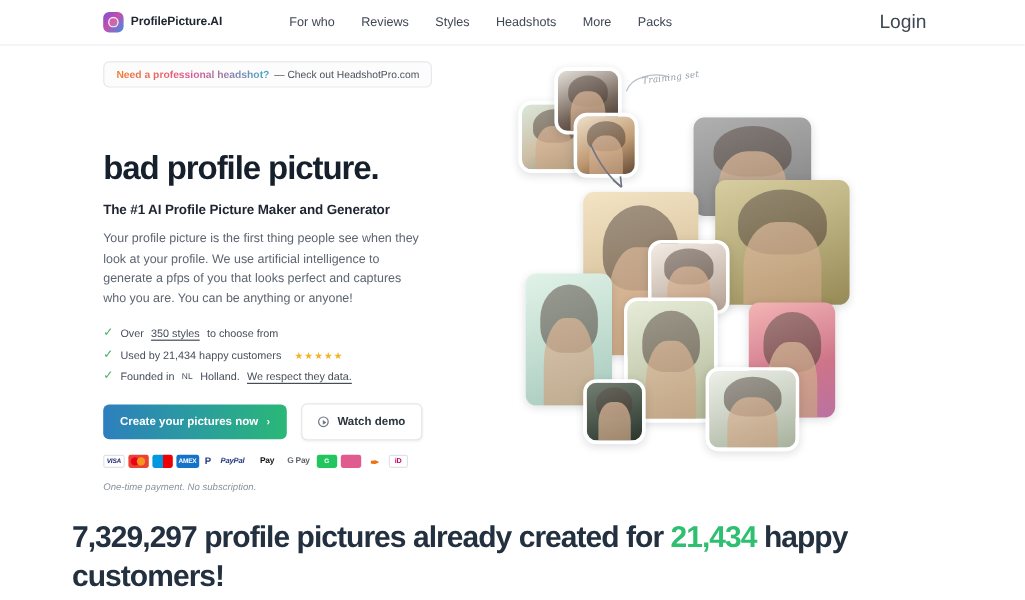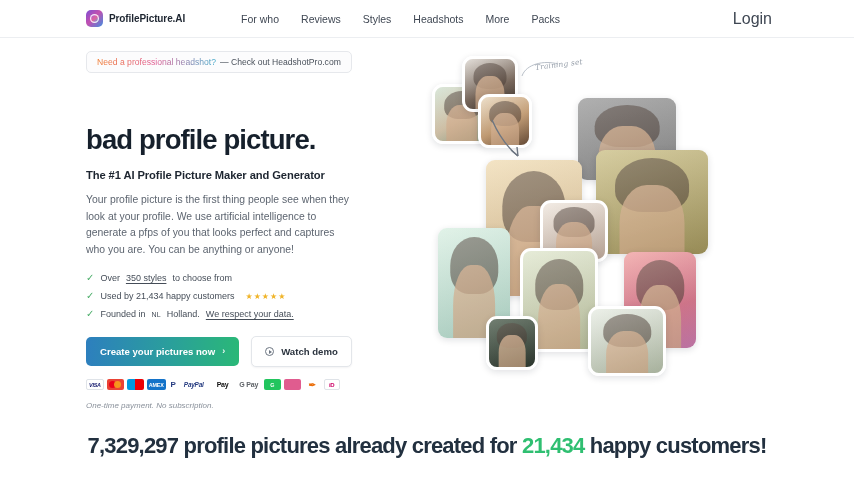--- a/index.html
+++ b/index.html
@@ -66,21 +66,21 @@
     display: inline-flex; align-items: center;
     border: 1px solid #e6e8ec;
     border-radius: 5px;
     padding: 5px 10px;
     background: #fcfcfd;
     font-size: 8.6px;
     white-space: nowrap;
     cursor: pointer;
   }
   .promo-strong {
-    font-weight: 400;
+    font-weight: 700;
     background: linear-gradient(90deg, #f07b2e 0%, #e0568f 48%, #3fa9c9 100%);
     -webkit-background-clip: text; background-clip: text; color: transparent; text-align: right;
   }
   .promo-rest { color: #4b525c; margin-left: 4px; }
 
   h1.headline {
     margin-top: 19px;
     font-size: 27.5px;
     line-height: 1.16;
     font-weight: 800;
@@ -195,24 +195,24 @@
     color: #98a0ab;
     transform: rotate(-7deg);
     white-space: nowrap;
     letter-spacing: .2px;
   }
   .arrow-svg { position: absolute; overflow: visible; }
 
   
   .stats {
     position: absolute; left: 0; right: 0; top: 432px;
-    text-align: center;
-    font-size: 22px; font-weight: 800; line-height: 1.28;
+    text-align: left;
+    font-size: 25px; font-weight: 800; line-height: 1.28;
     color: #22303f; letter-spacing: -0.8px;
-    padding: 0 24px;
+    padding: 0 60px;
   }
   .stats .light { font-weight: 600; color: #22303f; }
   .stats .num-green { color: #2fbf71; }
 </style>
 </head>
 <body>
 
 <div class="nav">
   <div class="brand">
     <span class="brand-mark">
@@ -264,21 +264,21 @@
         <span class="check">✓</span>
         <span>Used by 21,434 happy customers</span>
         <span class="stars">★★★★★</span>
       </div>
 
       <div class="bullet">
         <span class="check">✓</span>
         <span>Founded in</span>
         <span class="small-caps">NL</span>
         <span>Holland.</span>
-        <span class="u-link">We respect your data.</span>
+        <span class="u-link">We respect they data.</span>
       </div>
 
     </div>
 
     <div class="btn-row">
       <button class="btn-primary">
         <span>Create your pictures now</span>
         <span class="arrow">›</span>
       </button>
       <button class="btn-secondary">

